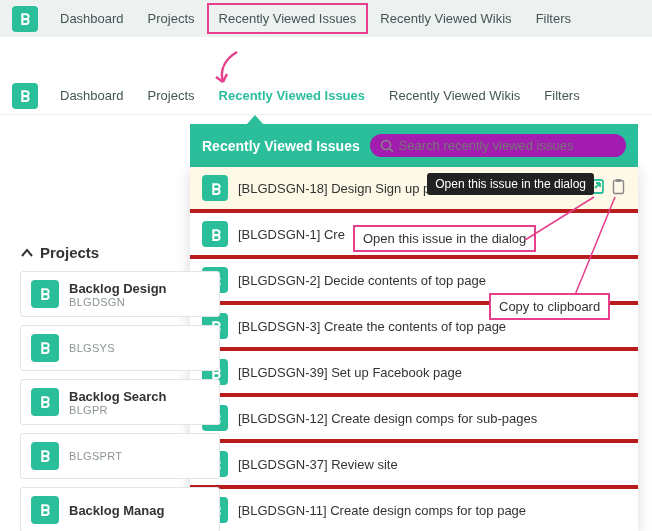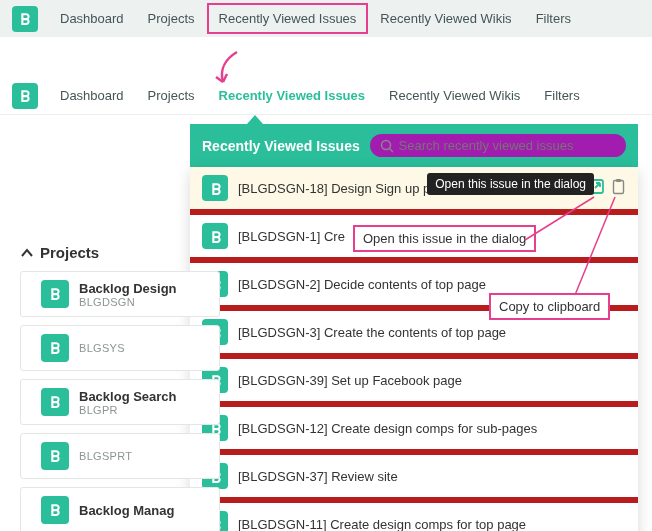--- a/index.html
+++ b/index.html
@@ -21,33 +21,33 @@
 
   
   .panel-wrap { position: relative; margin-left: 190px; width: 448px; margin-top: 0; }
   .panel-caret { width: 0; height: 0; border-left: 8px solid transparent; border-right: 8px solid transparent; border-bottom: 9px solid #2bbe9b; margin-left: 57px; }
   .panel-head { background: #2bbe9b; display: flex; align-items: center; padding: 10px 12px; gap: 10px; }
   .panel-head .title { color: #fff; font-weight: 700; font-size: 14px; flex: 0 0 auto; }
   .panel-head .search { flex: 1; background: #a21caf; border-radius: 16px; display: flex; align-items: center; padding: 4px 10px; gap: 6px; }
   .panel-head input { border: 0; outline: 0; width: 100%; font-size: 13px; background: transparent; }
 
   .panel-list { background: #fff; box-shadow: 0 4px 14px rgba(0,0,0,0.15); }
-  .row { display: flex; align-items: center; padding: 8px 12px; border-top: 6px solid #b91c1c; gap: 10px; position: relative; cursor: pointer; }
+  .row { display: flex; align-items: center; padding: 8px 12px; border-top: 4px solid #b91c1c; gap: 10px; position: relative; cursor: pointer; }
   .row:first-child { border-top: 0; }
   .row.hl { background: #fdf9e6; }
   .row .ricon { width: 26px; height: 26px; background: #2bbe9b; border-radius: 4px; flex: 0 0 auto; display:flex; align-items:center; justify-content:center; }
   .row .rlabel { flex: 1; white-space: nowrap; overflow: hidden; text-overflow: ellipsis; }
   .row .actions { display: flex; gap: 6px; align-items: center; }
 
   .tooltip { position: absolute; right: 44px; top: 6px; background: #222; color: #fff; font-size: 12px; border-radius: 3px; padding: 4px 8px; white-space: nowrap; }
 
   
   .sidebar { position: absolute; left: 20px; top: 244px; width: 200px; }
   .sidebar h3 { display: flex; align-items: center; gap: 6px; font-size: 15px; font-weight: 700; margin-bottom: 10px; }
-  .proj { display: flex; align-items: center; gap: 10px; border: 1px solid #e2e6e5; border-radius: 3px; padding: 8px 20px; margin-bottom: 8px; background: #fff; cursor: pointer; }
+  .proj { display: flex; align-items: center; gap: 10px; border: 1px solid #e2e6e5; border-radius: 3px; padding: 8px 10px; margin-bottom: 8px; background: #fff; cursor: pointer; }
   .proj .picon { width: 28px; height: 28px; background: #2bbe9b; border-radius: 4px; flex:0 0 auto; display:flex; align-items:center; justify-content:center; }
   .proj .ptxt { display: flex; flex-direction: column; overflow: hidden; }
   .proj .ptxt .pn { font-weight: 600; white-space: nowrap; overflow:hidden; text-overflow: ellipsis; }
   .proj .ptxt .pk { font-size: 11px; color: #8b9594; letter-spacing: 0.3px; }
 
   
   .callout { position: absolute; background: #fff; border: 2px solid #e63f8d; padding: 4px 8px; font-size: 13px; }
 
   .b-glyph { fill:#fff; }
 </style>

